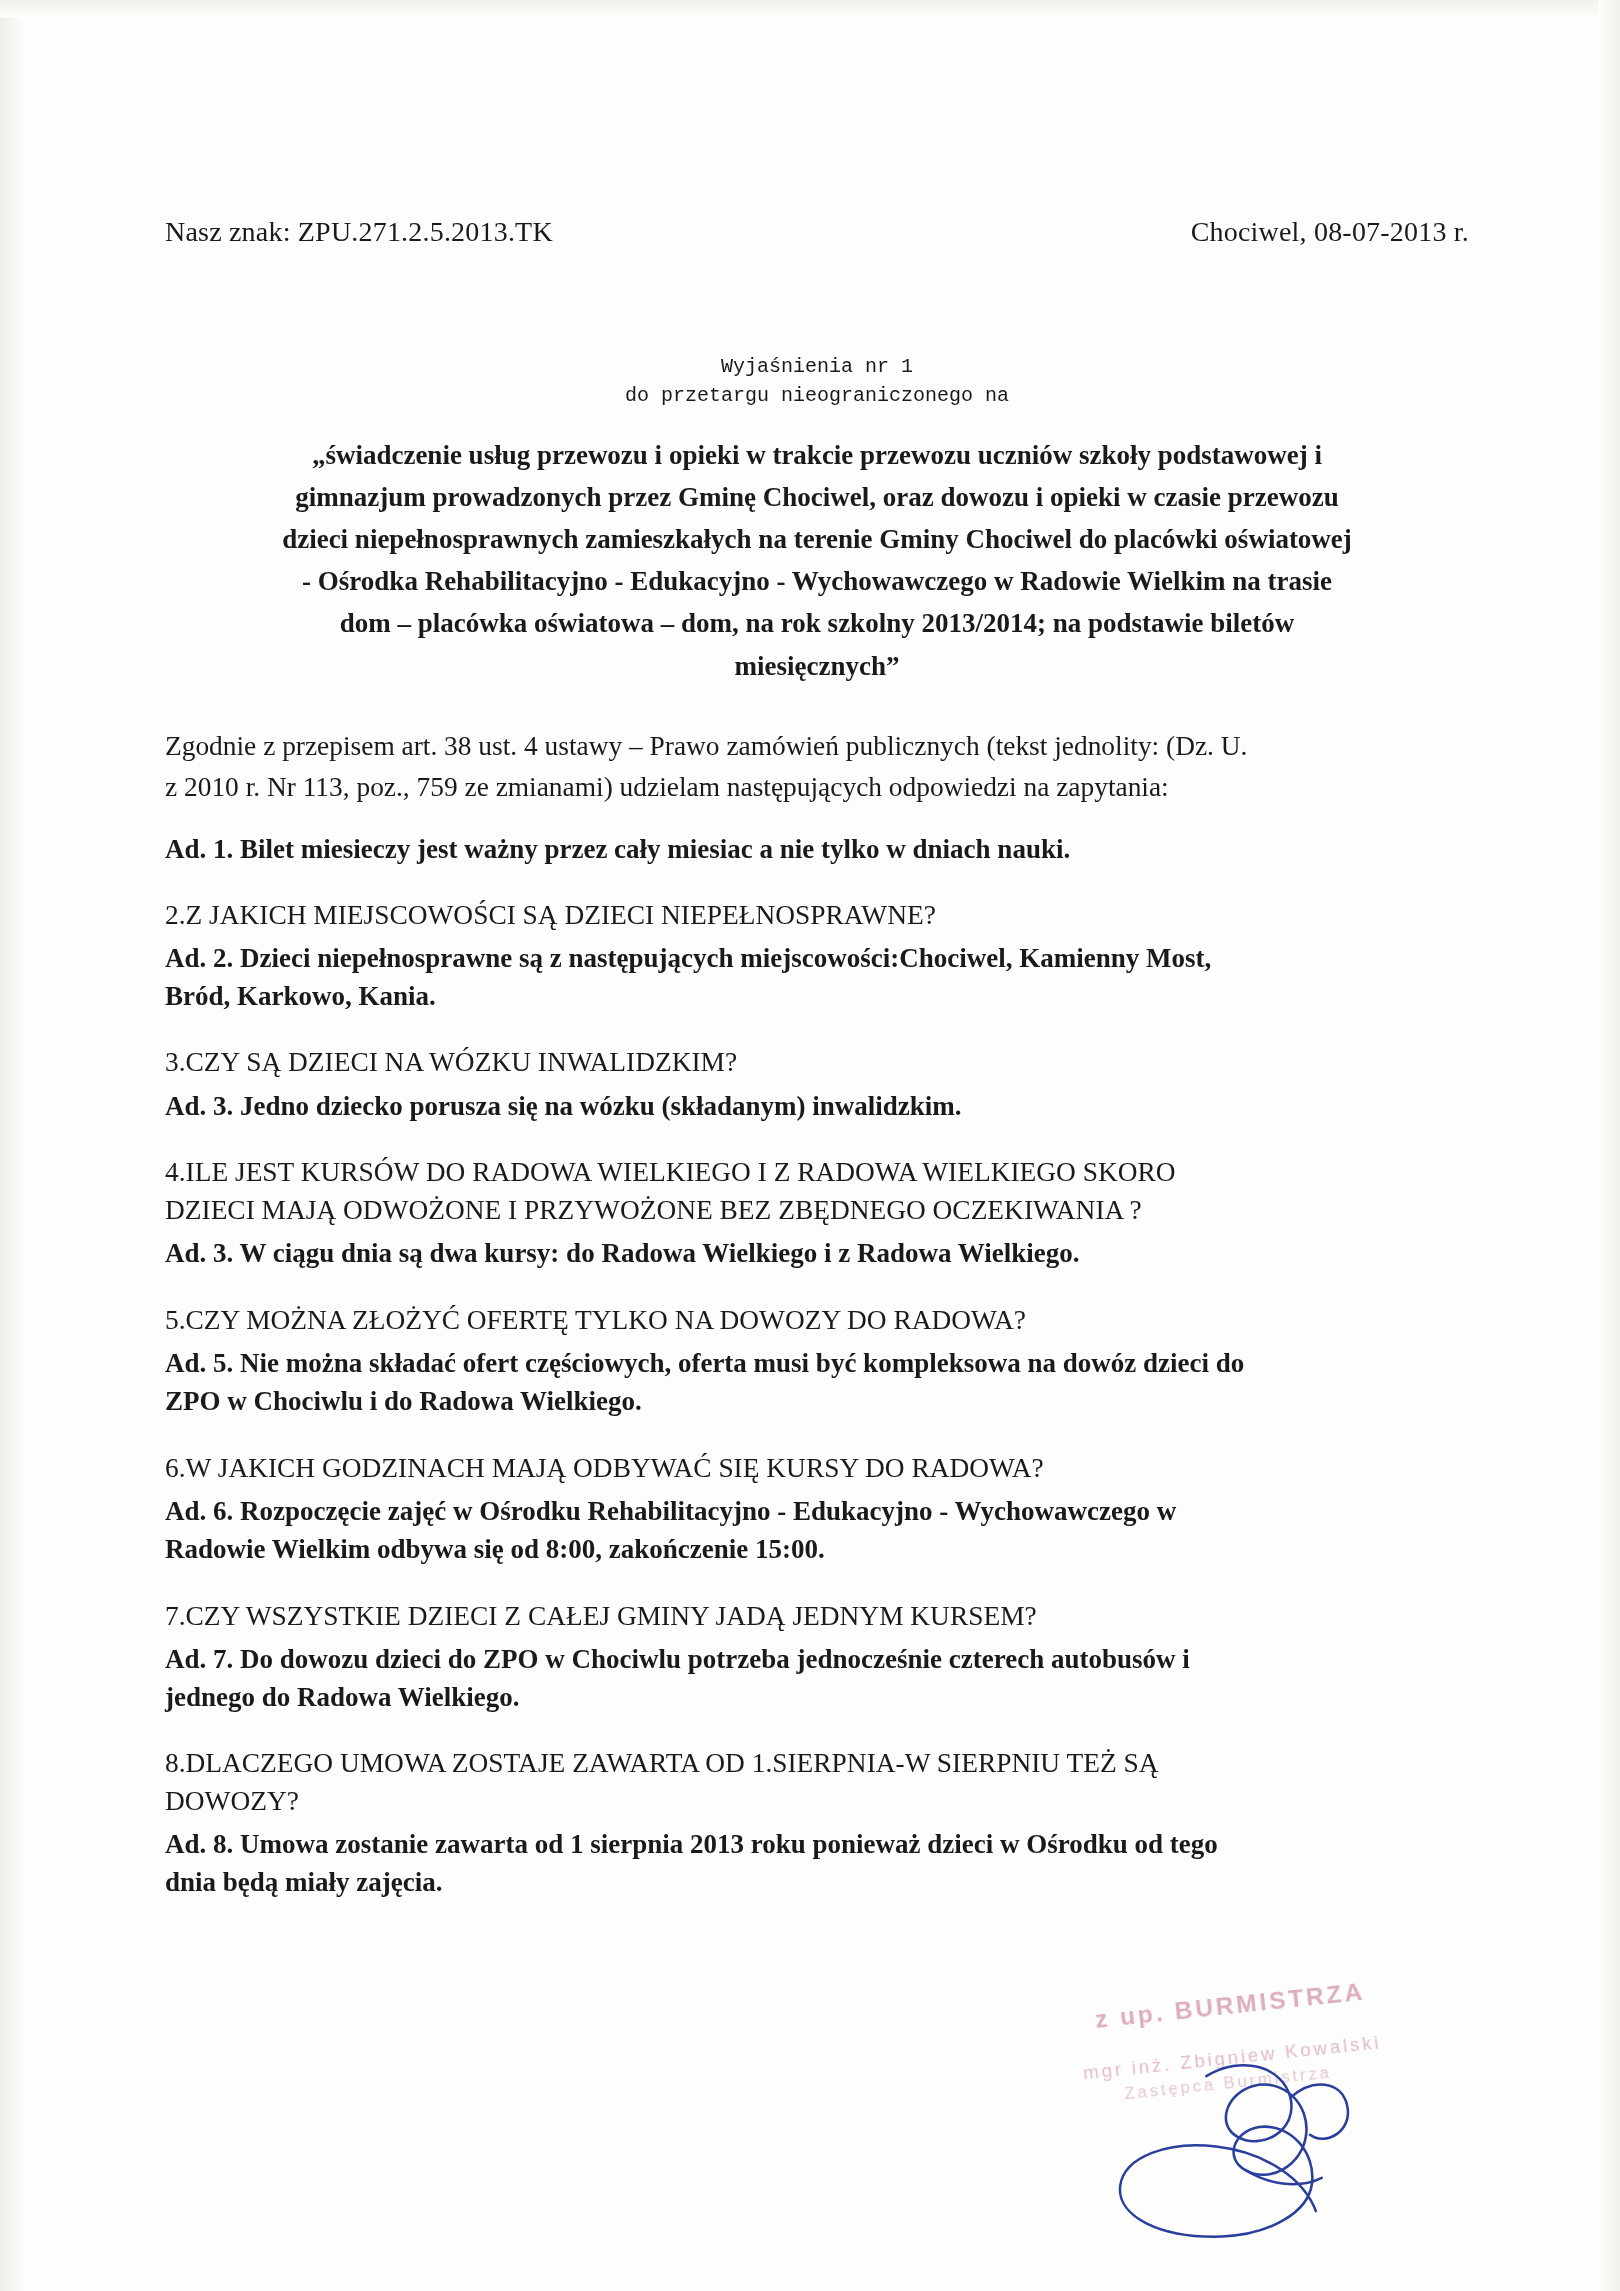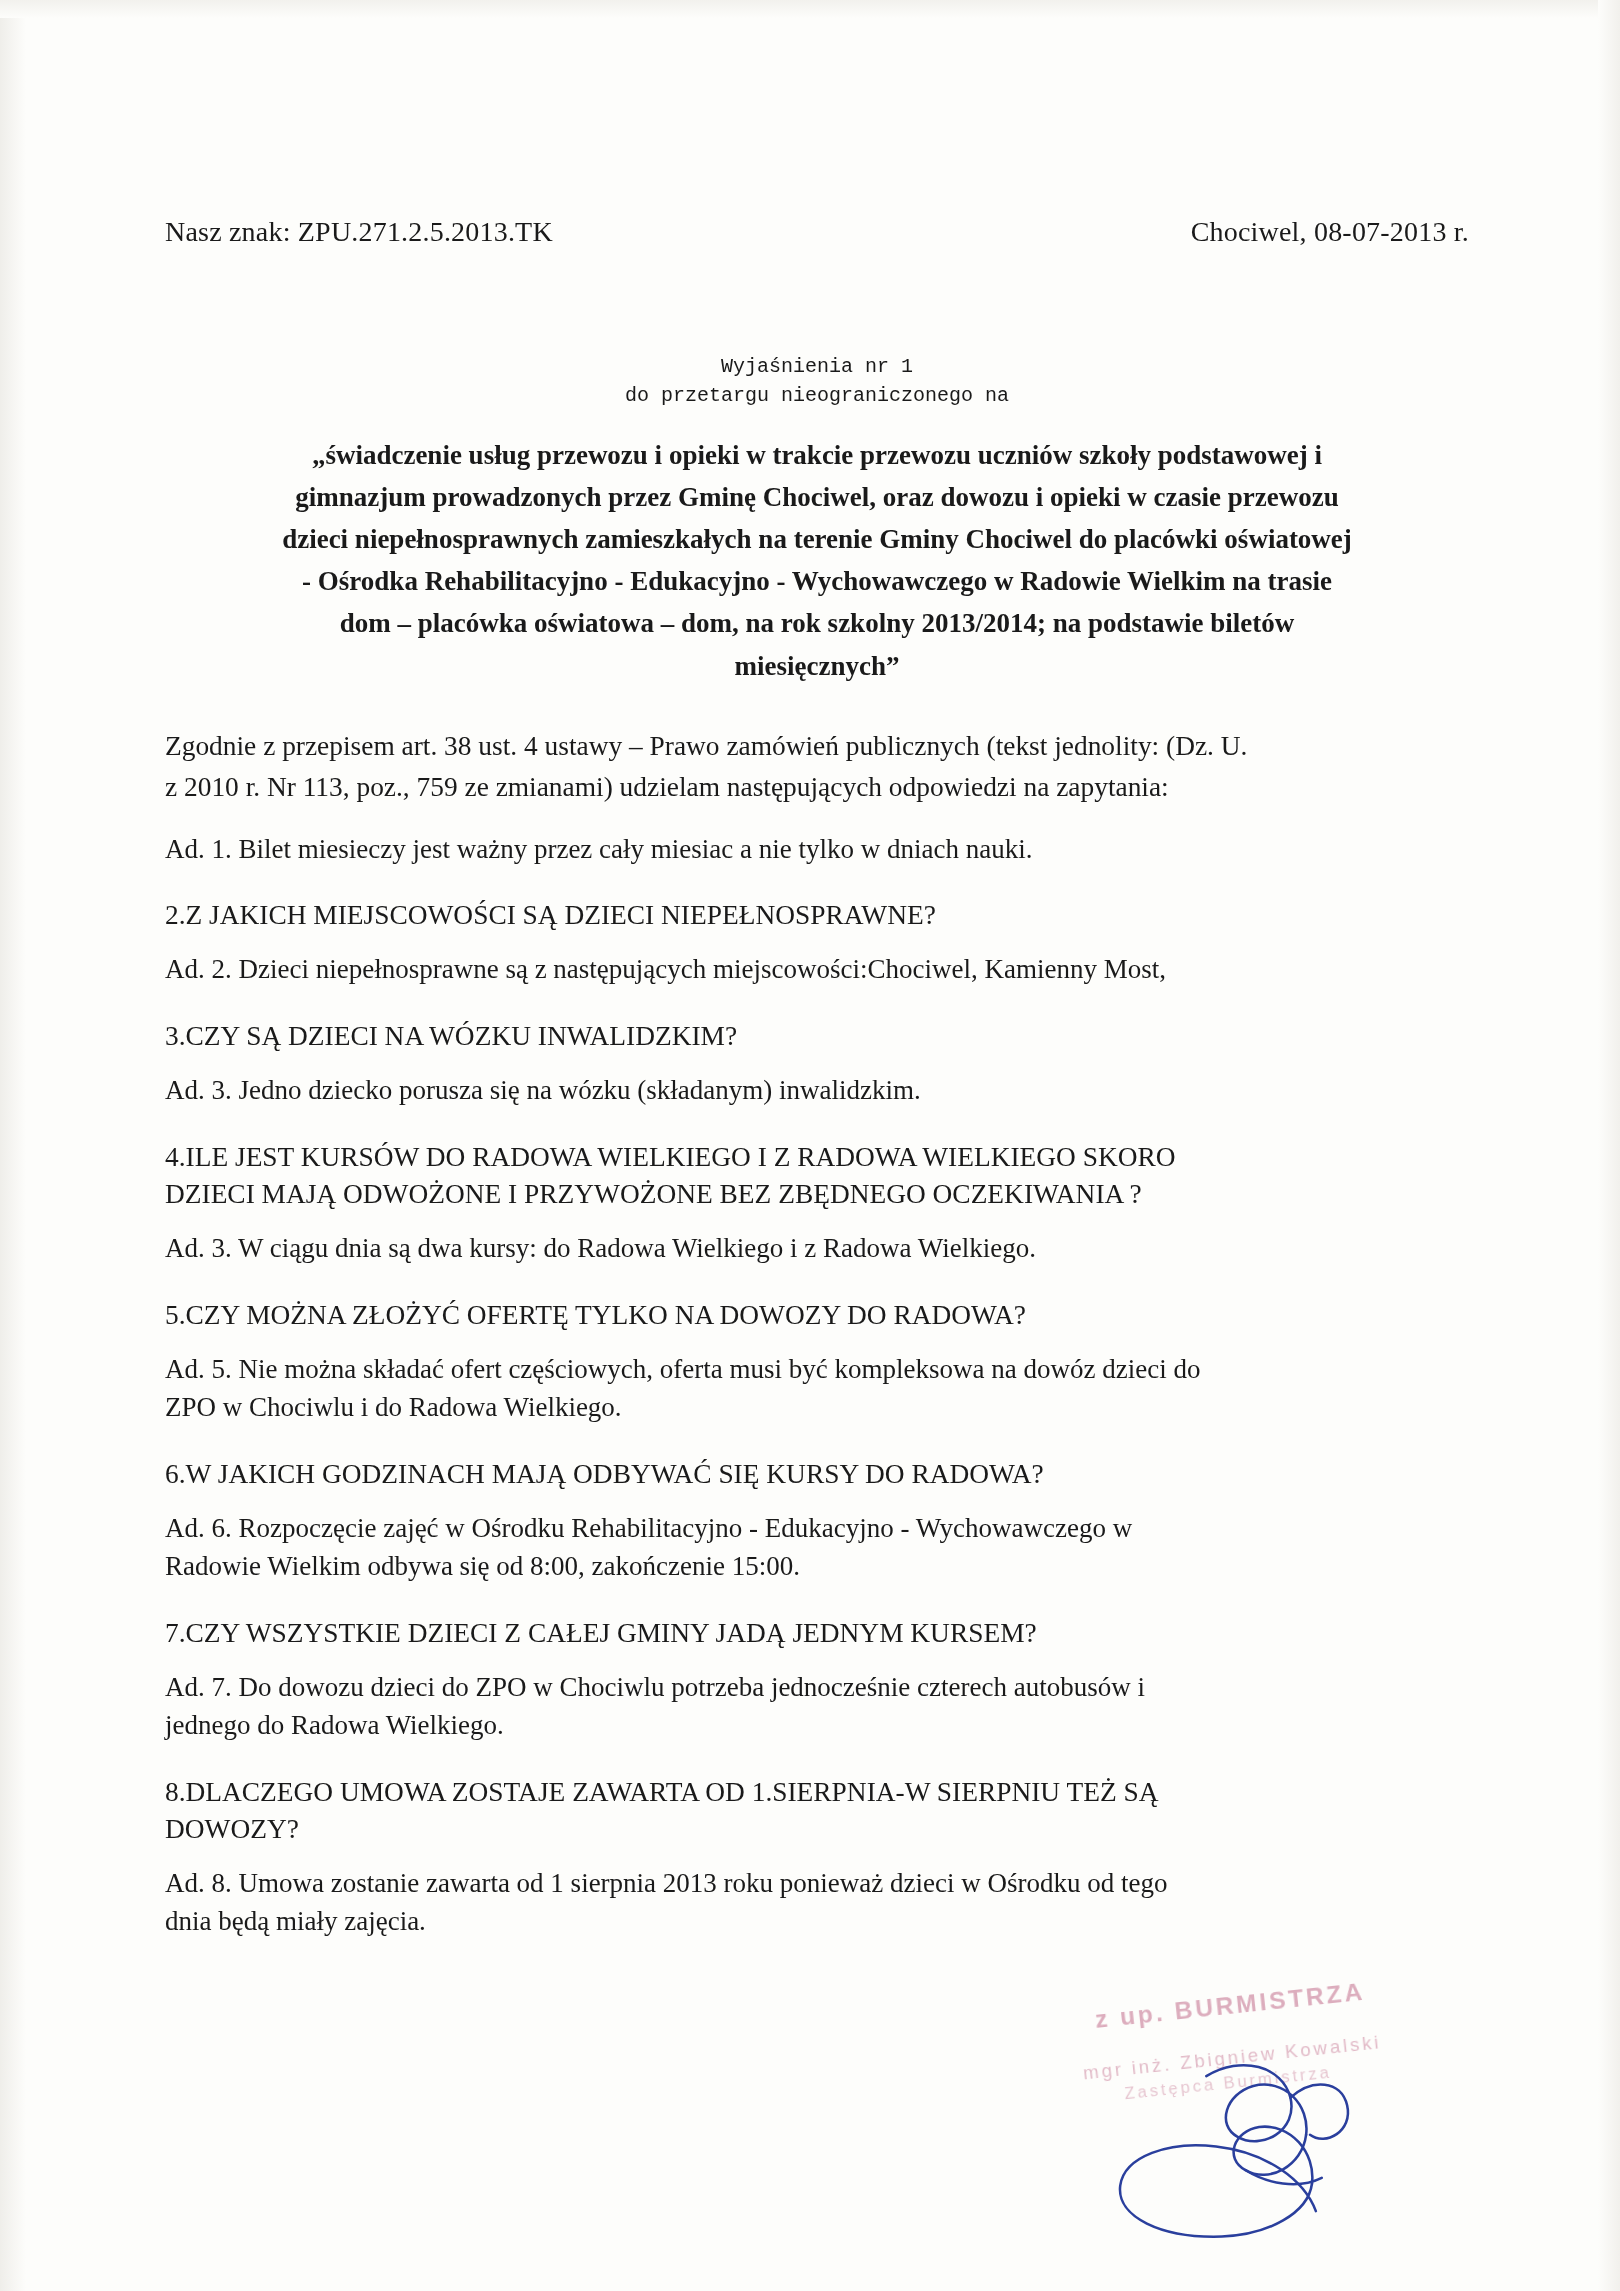--- a/index.html
+++ b/index.html
@@ -80,24 +80,24 @@
   }
   .qa {
     margin-bottom: 29px;
   }
   .q {
     font-size: 27.4px;
     line-height: 1.36;
   }
   .q .ql { display: block; }
   .a {
-    font-weight: normal;
+    font-weight: bold;
     font-size: 27px;
     line-height: 1.4;
-    margin-top: 17px;
+    margin-top: 6px;
   }
   .a .al { display: block; }
   .qa.tight { margin-bottom: 27.4px; }
 
   
   .stamp {
     position: absolute;
     left: 1083px;
     top: 1988px;
     width: 372px;
@@ -167,20 +167,21 @@
           <span class="al">Ad. 1.  Bilet miesieczy jest ważny przez cały miesiac a nie tylko w dniach nauki.</span>
         </div>
       </div>
 
       <div class="qa">
         <div class="q">
           <span class="ql">2.Z JAKICH MIEJSCOWOŚCI SĄ DZIECI NIEPEŁNOSPRAWNE?</span>
         </div>
         <div class="a">
           <span class="al">Ad. 2. Dzieci niepełnosprawne są z następujących miejscowości:Chociwel, Kamienny Most,</span>
+          <span class="al">Bród, Karkowo, Kania.</span>
         </div>
       </div>
 
       <div class="qa">
         <div class="q">
           <span class="ql">3.CZY SĄ DZIECI NA WÓZKU INWALIDZKIM?</span>
         </div>
         <div class="a">
           <span class="al">Ad. 3. Jedno dziecko porusza się na wózku (składanym) inwalidzkim.</span>
         </div>

